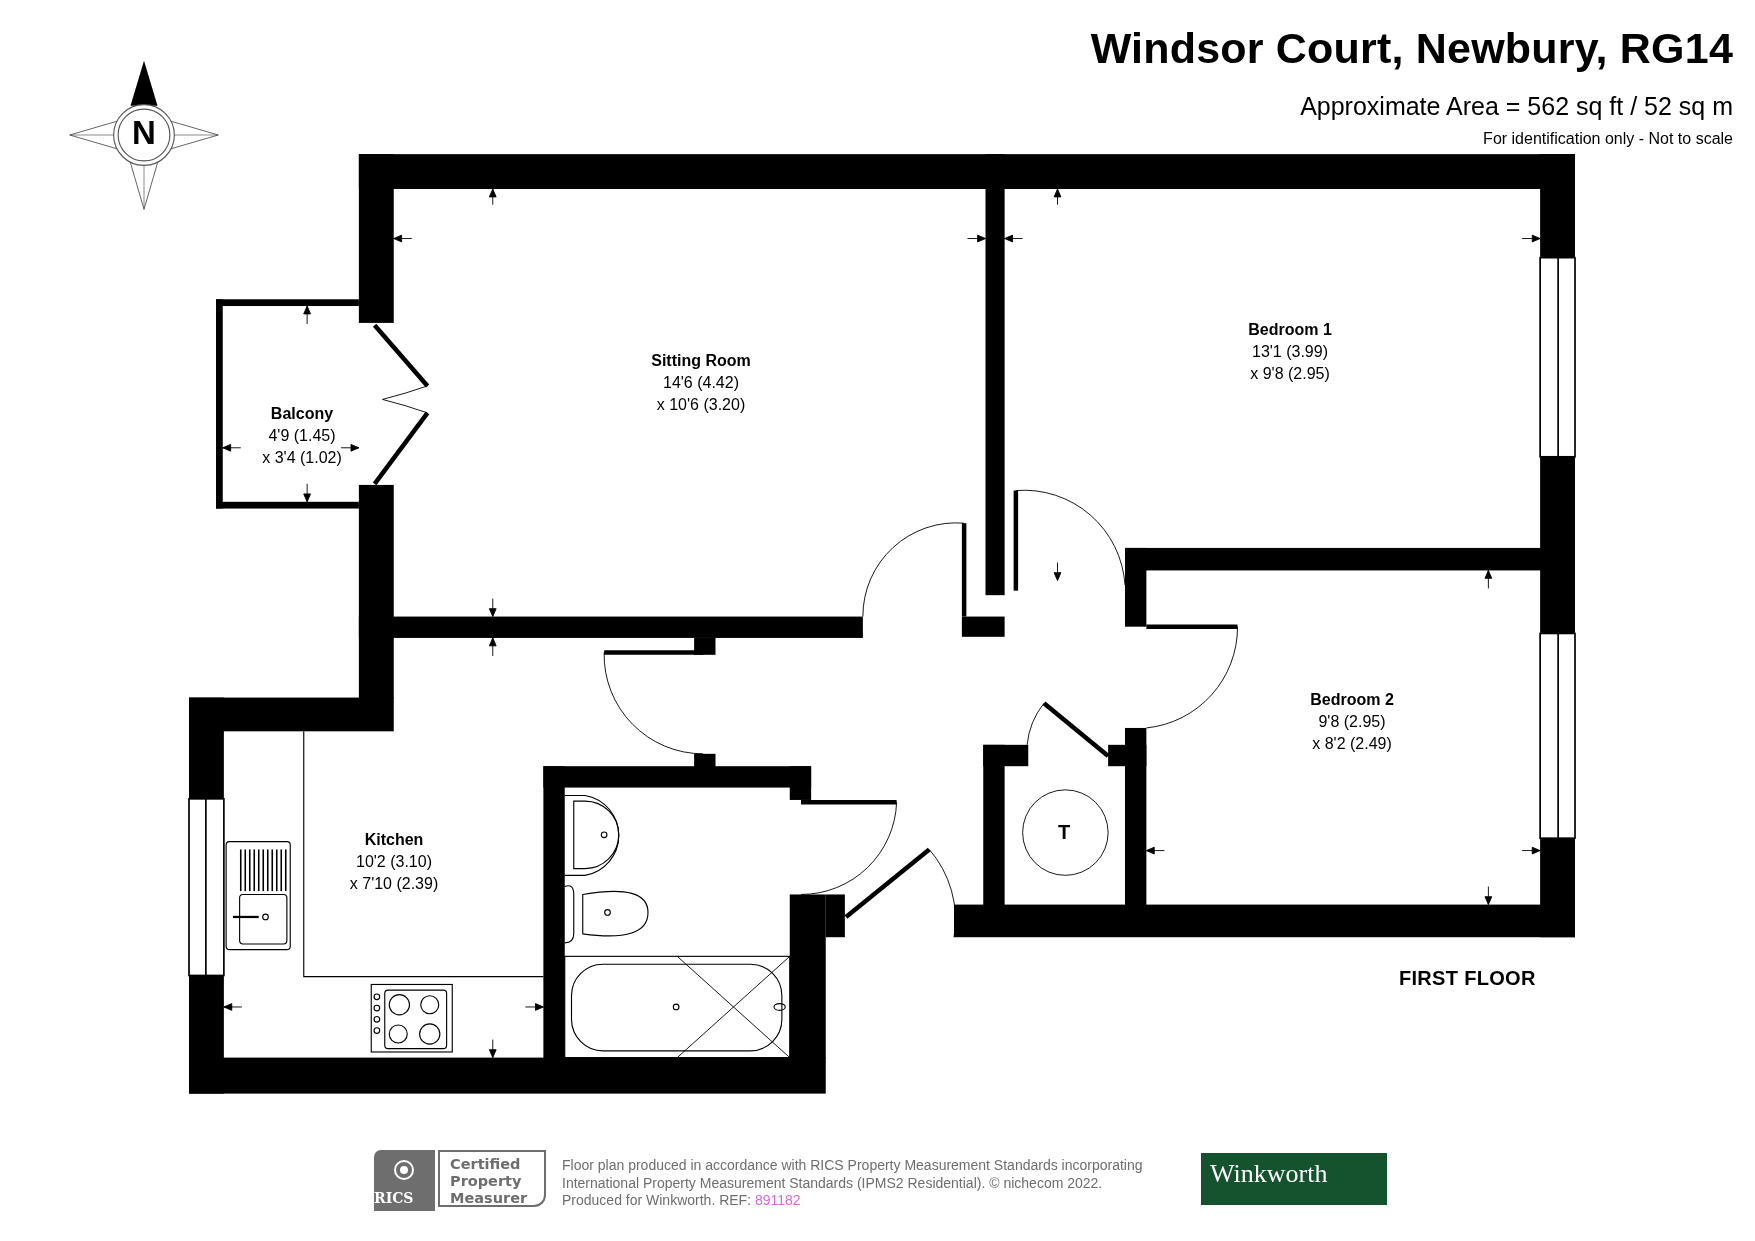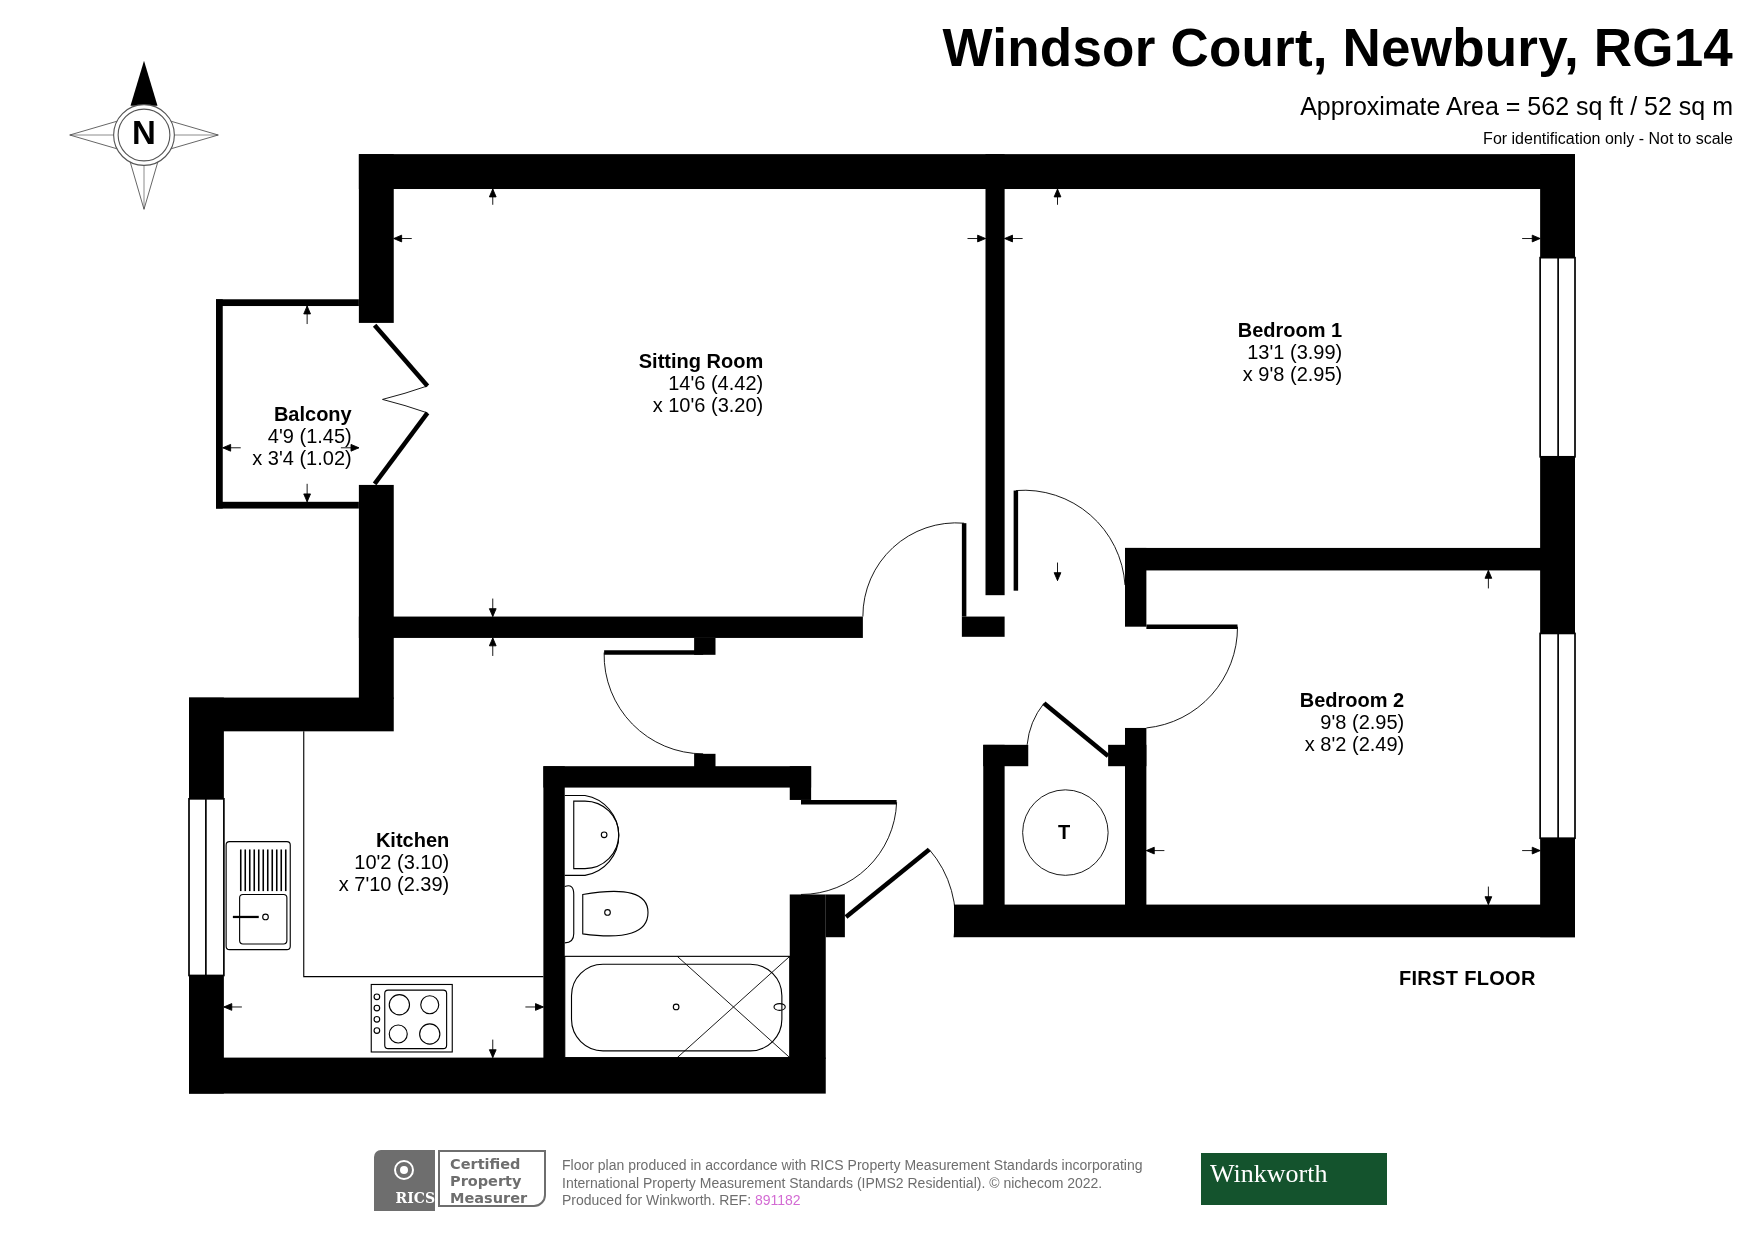--- a/index.html
+++ b/index.html
@@ -1,27 +1,27 @@
 <!DOCTYPE html>
 <html><head>
 <meta charset="utf-8">
 <style>
   html, body { margin: 0; padding: 0; background: #ffffff; }
   body { width: 1755px; height: 1241px; position: relative; overflow: hidden; font-family: "Liberation Sans", sans-serif; color: #000; }
   .plan { position: absolute; left: 0; top: 0; width: 1755px; height: 1241px; }
   .header { position: absolute; right: 22px; top: 22px; text-align: right; }
-  .title { font-weight: bold; font-size: 53px; line-height: 52px; letter-spacing: 0.2px; }
+  .title { font-weight: bold; font-size: 43px; line-height: 52px; letter-spacing: 0.2px; }
   .area { font-size: 25px; line-height: 32px; margin-top: 16px; }
   .disclaimer { font-size: 16px; line-height: 22px; margin-top: 6px; }
-  .room-label { position: absolute; text-align: right; font-size: 20px; line-height: 22px; transform: translateX(-50%); white-space: nowrap; }
+  .room-label { position: absolute; text-align: center; font-size: 16px; line-height: 22px; transform: translateX(-50%); white-space: nowrap; }
   .room-label .name { font-weight: bold; }
   .floor-label { position: absolute; left: 1399px; top: 967px; font-weight: bold; font-size: 20px; letter-spacing: 0.3px; }
   .footer-rics { position: absolute; left: 374px; top: 1150px; width: 176px; height: 61px; }
   .rics-grey { position: absolute; left: 0; top: 0; width: 61px; height: 61px; background: #6e6e6e; color: #fff; border-radius: 7px 0 0 0; }
-  .rics-grey .rics-text { position: absolute; left: 0; right: 0; bottom: 5px; text-align: right; font-weight: bold; font-size: 14px; font-family: "DejaVu Serif", serif; margin-left: 8px; }
+  .rics-grey .rics-text { position: absolute; left: 0; right: 0; bottom: 5px; text-align: left; font-weight: bold; font-size: 14px; font-family: "DejaVu Serif", serif; }
   .rics-grey .lion { position: absolute; left: 19px; top: 9px; width: 22px; height: 24px; }
   .rics-box { position: absolute; left: 64px; top: 0; width: 108px; height: 57px; border: 2px solid #6e6e6e; border-radius: 0 0 12px 0; color: #6e6e6e; font-weight: bold; font-size: 14.5px; line-height: 17px; padding: 4px 18px 0 10px; box-sizing: border-box; font-family: "DejaVu Sans", sans-serif; }
   .footer-text { position: absolute; left: 562px; top: 1157px; font-size: 14px; line-height: 17.5px; color: #6e6e6e; }
   .footer-text .ref { color: #d36bd3; }
   .winkworth { position: absolute; left: 1201px; top: 1153px; width: 186px; height: 52px; background: #14532d; color: #ffffff; font-family: "Liberation Serif", serif; font-size: 26px; padding: 6px 0 0 9px; box-sizing: border-box; }
 </style>
 </head>
 <body>
 
 <svg class="plan" viewBox="0 0 1560 1103" preserveAspectRatio="none">

